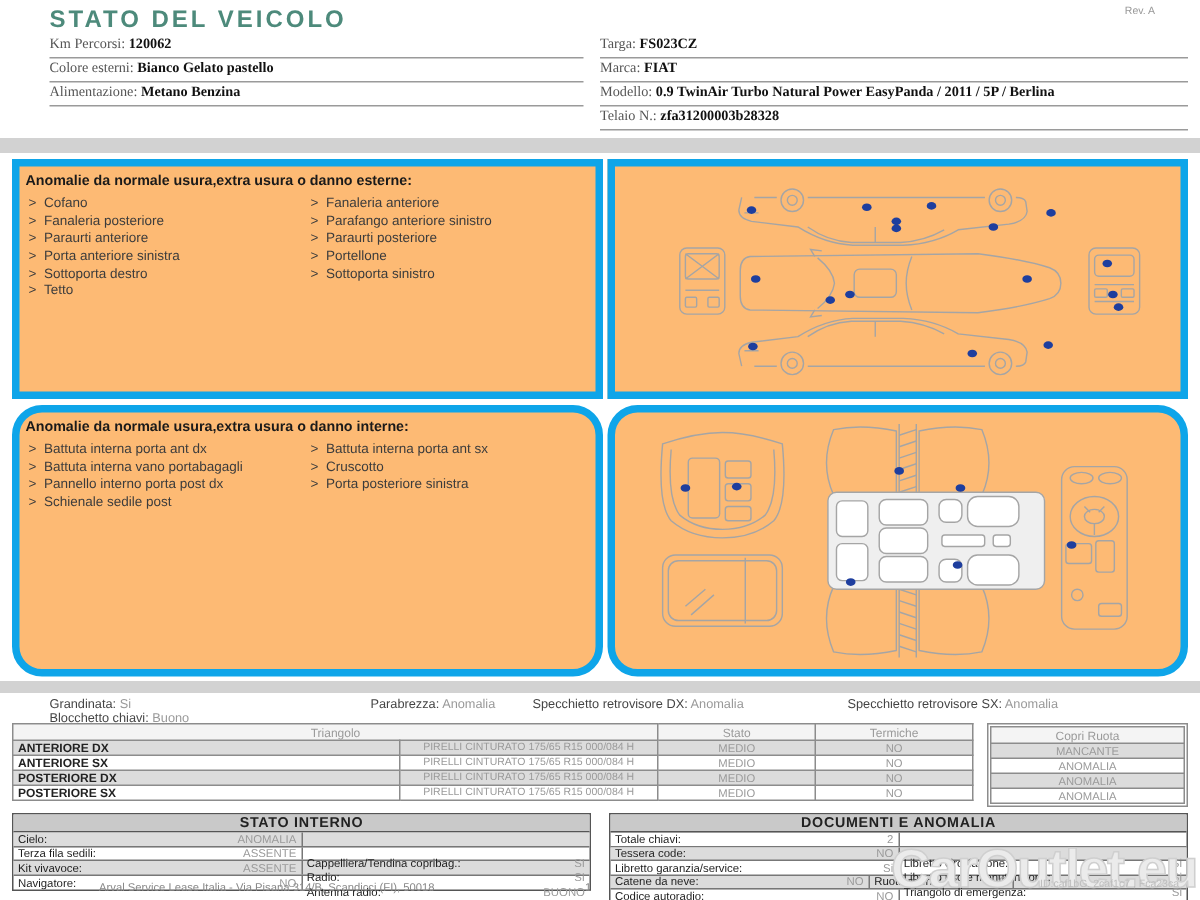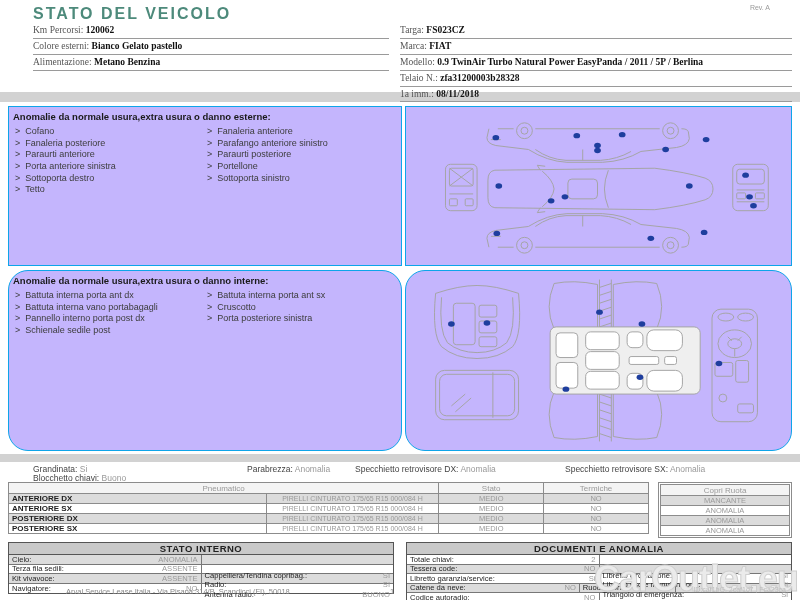--- a/index.html
+++ b/index.html
@@ -17,21 +17,21 @@
   .info-col.left  { left:33px;  width:356px; }
   .info-col.right { left:400px; width:392px; }
   .info-row { border-bottom:1px solid #9a9a9a; font-size:9.5px; color:#555;
     padding:2px 0 1px 0; line-height:1.25;font-family:Liberation Serif, serif; }
   .info-row .val { font-weight:bold; color:#111; }
   
   .graybar { width:800px; height:10px; background:#d2d2d2; }
   .graybar.thin { height:8px; }
   
   .section { display:flex; gap:3px; margin:4px 8px 0 8px; }
-  .panel { border:1px solid #0ea5e9; background:#c4b5fd; overflow:hidden; }
+  .panel { border:5px solid #0ea5e9; background:#fdba74; overflow:hidden; }
   .panel-text { width:394px; }
   .panel-diagram { width:387px; }
   .s1 .panel { height:160px; }
   .s2 .panel { height:181px;border-radius:20px; }
   .panel-title { font-weight:bold; font-size:9.5px; color:#1a1a1a; padding:4px 4px 2px 4px; }
   .cols { display:flex; padding:2px 2px 0 6px; font-size:9px; color:#3c3c3c; }
   .cols ul { list-style:none; margin:0; padding:0; width:50%; }
   .cols li { line-height:1.3; display:flex; }
   .cols .mk { margin-right:5px; color:#3c3c3c; }
   .panel-diagram svg { width:100%; height:100%; display:block; }
@@ -114,24 +114,20 @@
       <span class="lbl">Marca:</span>
       <span class="val">FIAT</span>
     </div>
     <div class="info-row">
       <span class="lbl">Modello:</span>
       <span class="val">0.9 TwinAir Turbo Natural Power EasyPanda / 2011 / 5P / Berlina</span>
     </div>
     <div class="info-row">
       <span class="lbl">Telaio N.:</span>
       <span class="val">zfa31200003b28328</span>
-    </div>
-    <div class="info-row">
-      <span class="lbl">1a imm.:</span>
-      <span class="val">08/11/2018</span>
     </div>
   </div>
 </div>
 
 <div class="graybar"></div>
 
 <div class="section s1">
   <div class="panel panel-text">
     <div class="panel-title">Anomalie da normale usura,extra usura o danno esterne:</div>
     <div class="cols">
@@ -374,21 +370,21 @@
   <span class="sum-pair line2">
     <span class="lbl">Blocchetto chiavi:</span>
     <span class="val">Buono</span>
   </span>
 </div>
 
 <div class="tyre-area">
   <table class="tyres">
     <thead>
       <tr>
-        <th colspan="2">Pneumatico</th>
+        <th colspan="2">Triangolo</th>
         <th>Stato</th>
         <th>Termiche</th>
       </tr>
     </thead>
     <tbody>
       <tr>
         <td class="pos">ANTERIORE DX</td>
         <td class="desc">PIRELLI CINTURATO 175/65 R15 000/084 H</td>
         <td class="ctr">MEDIO</td>
         <td class="ctr">NO</td>

